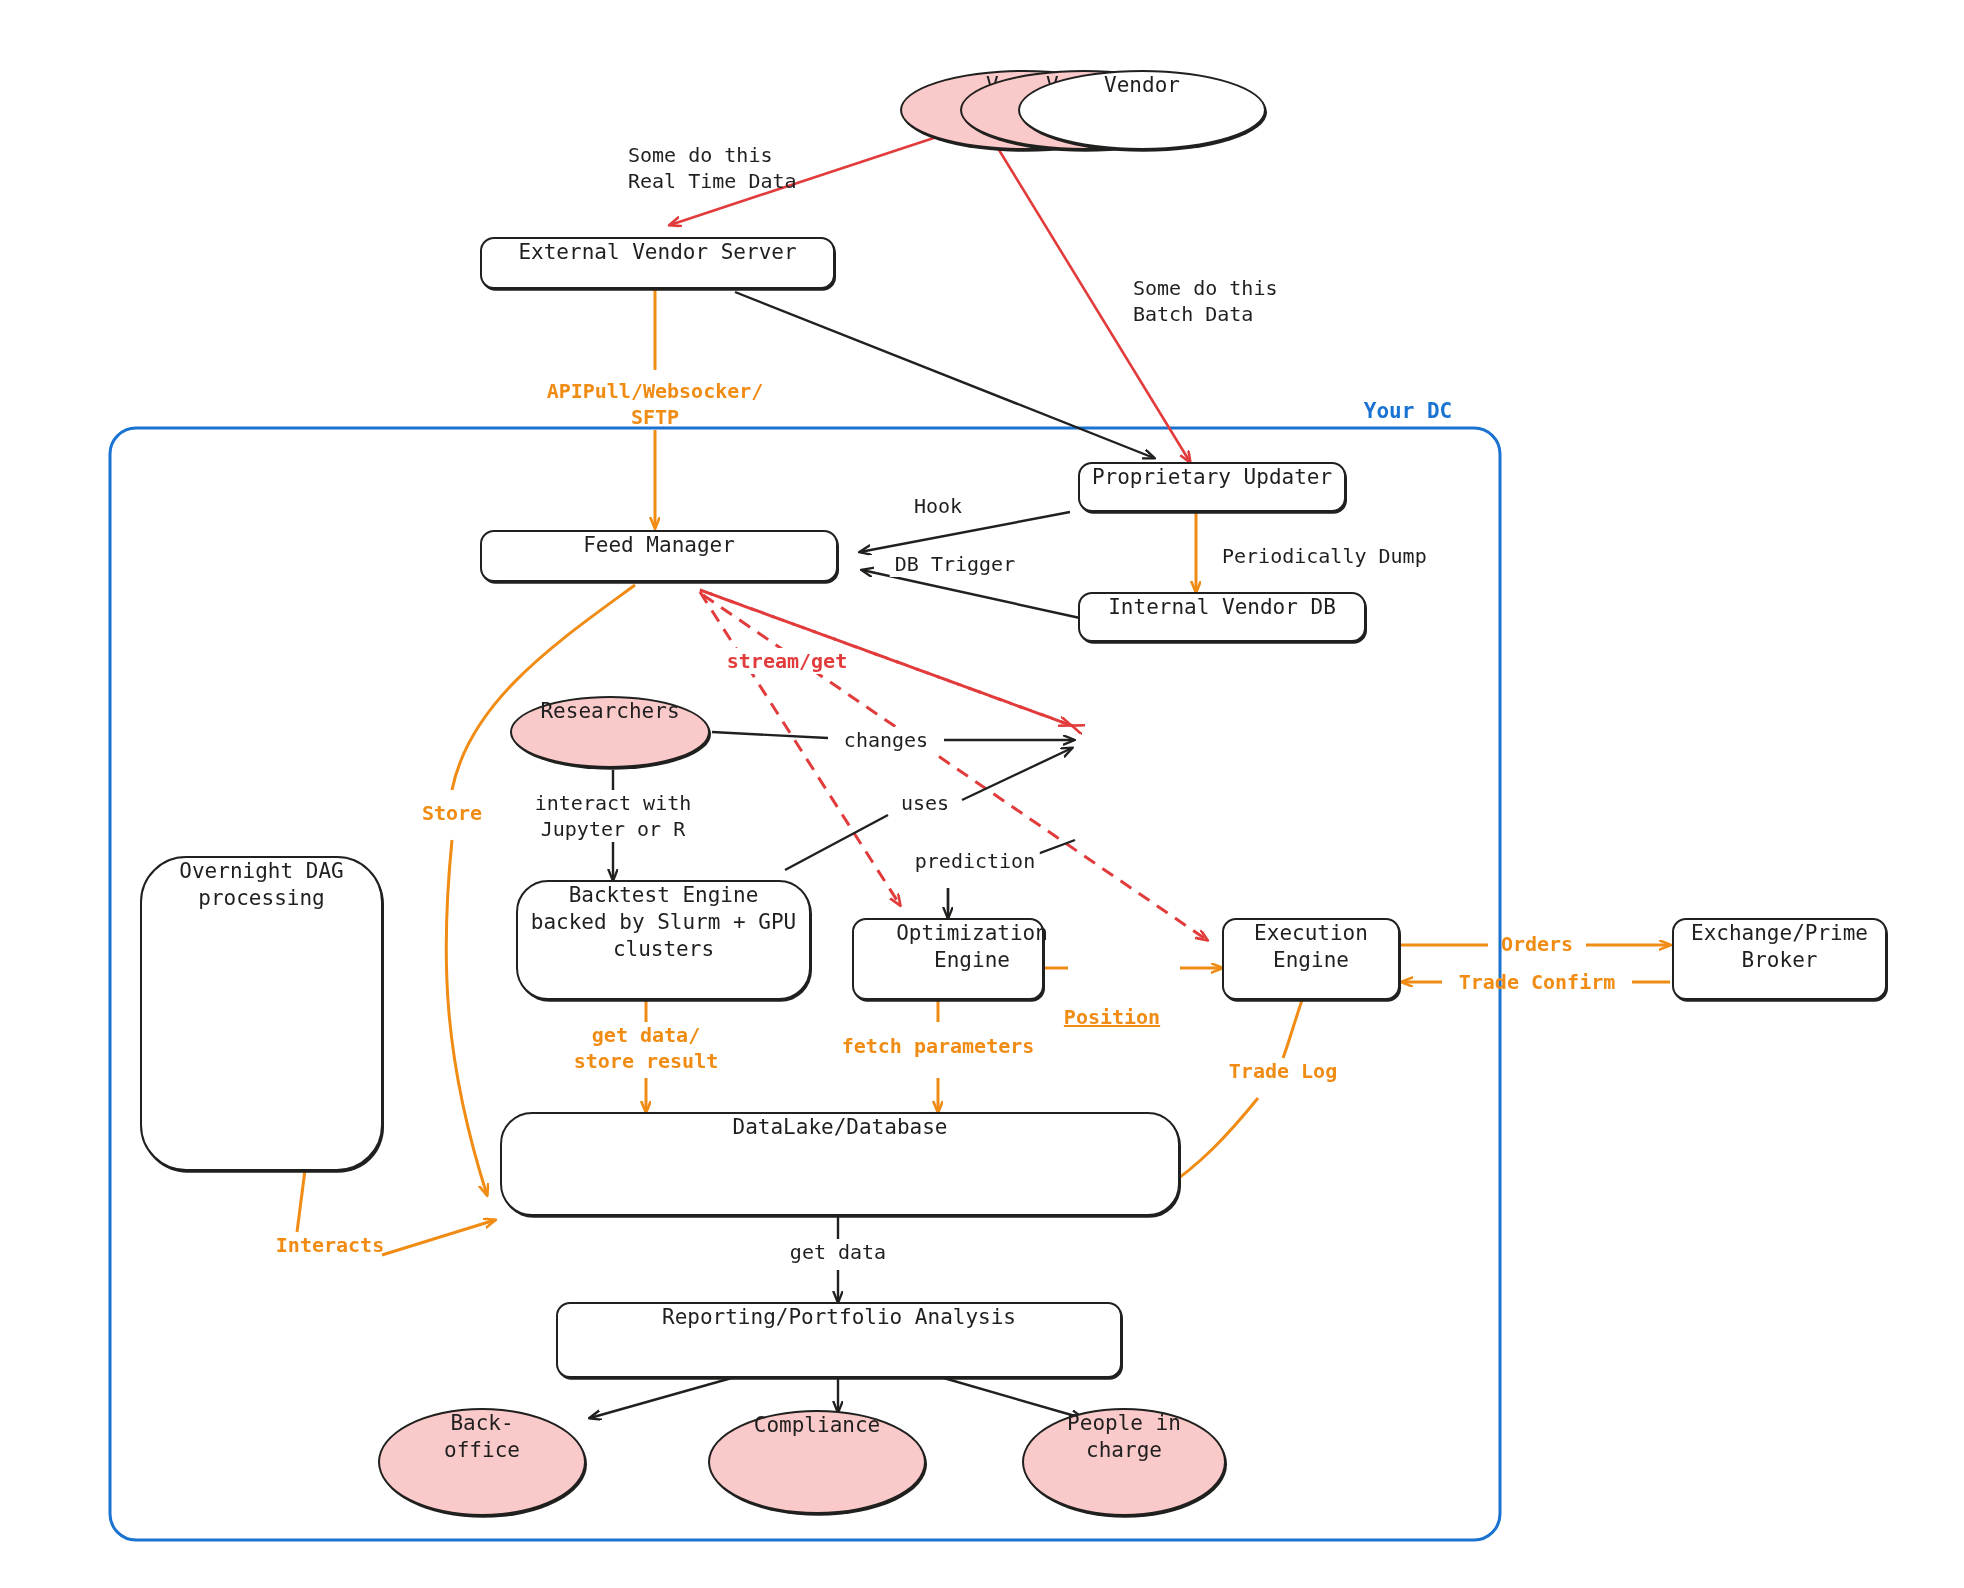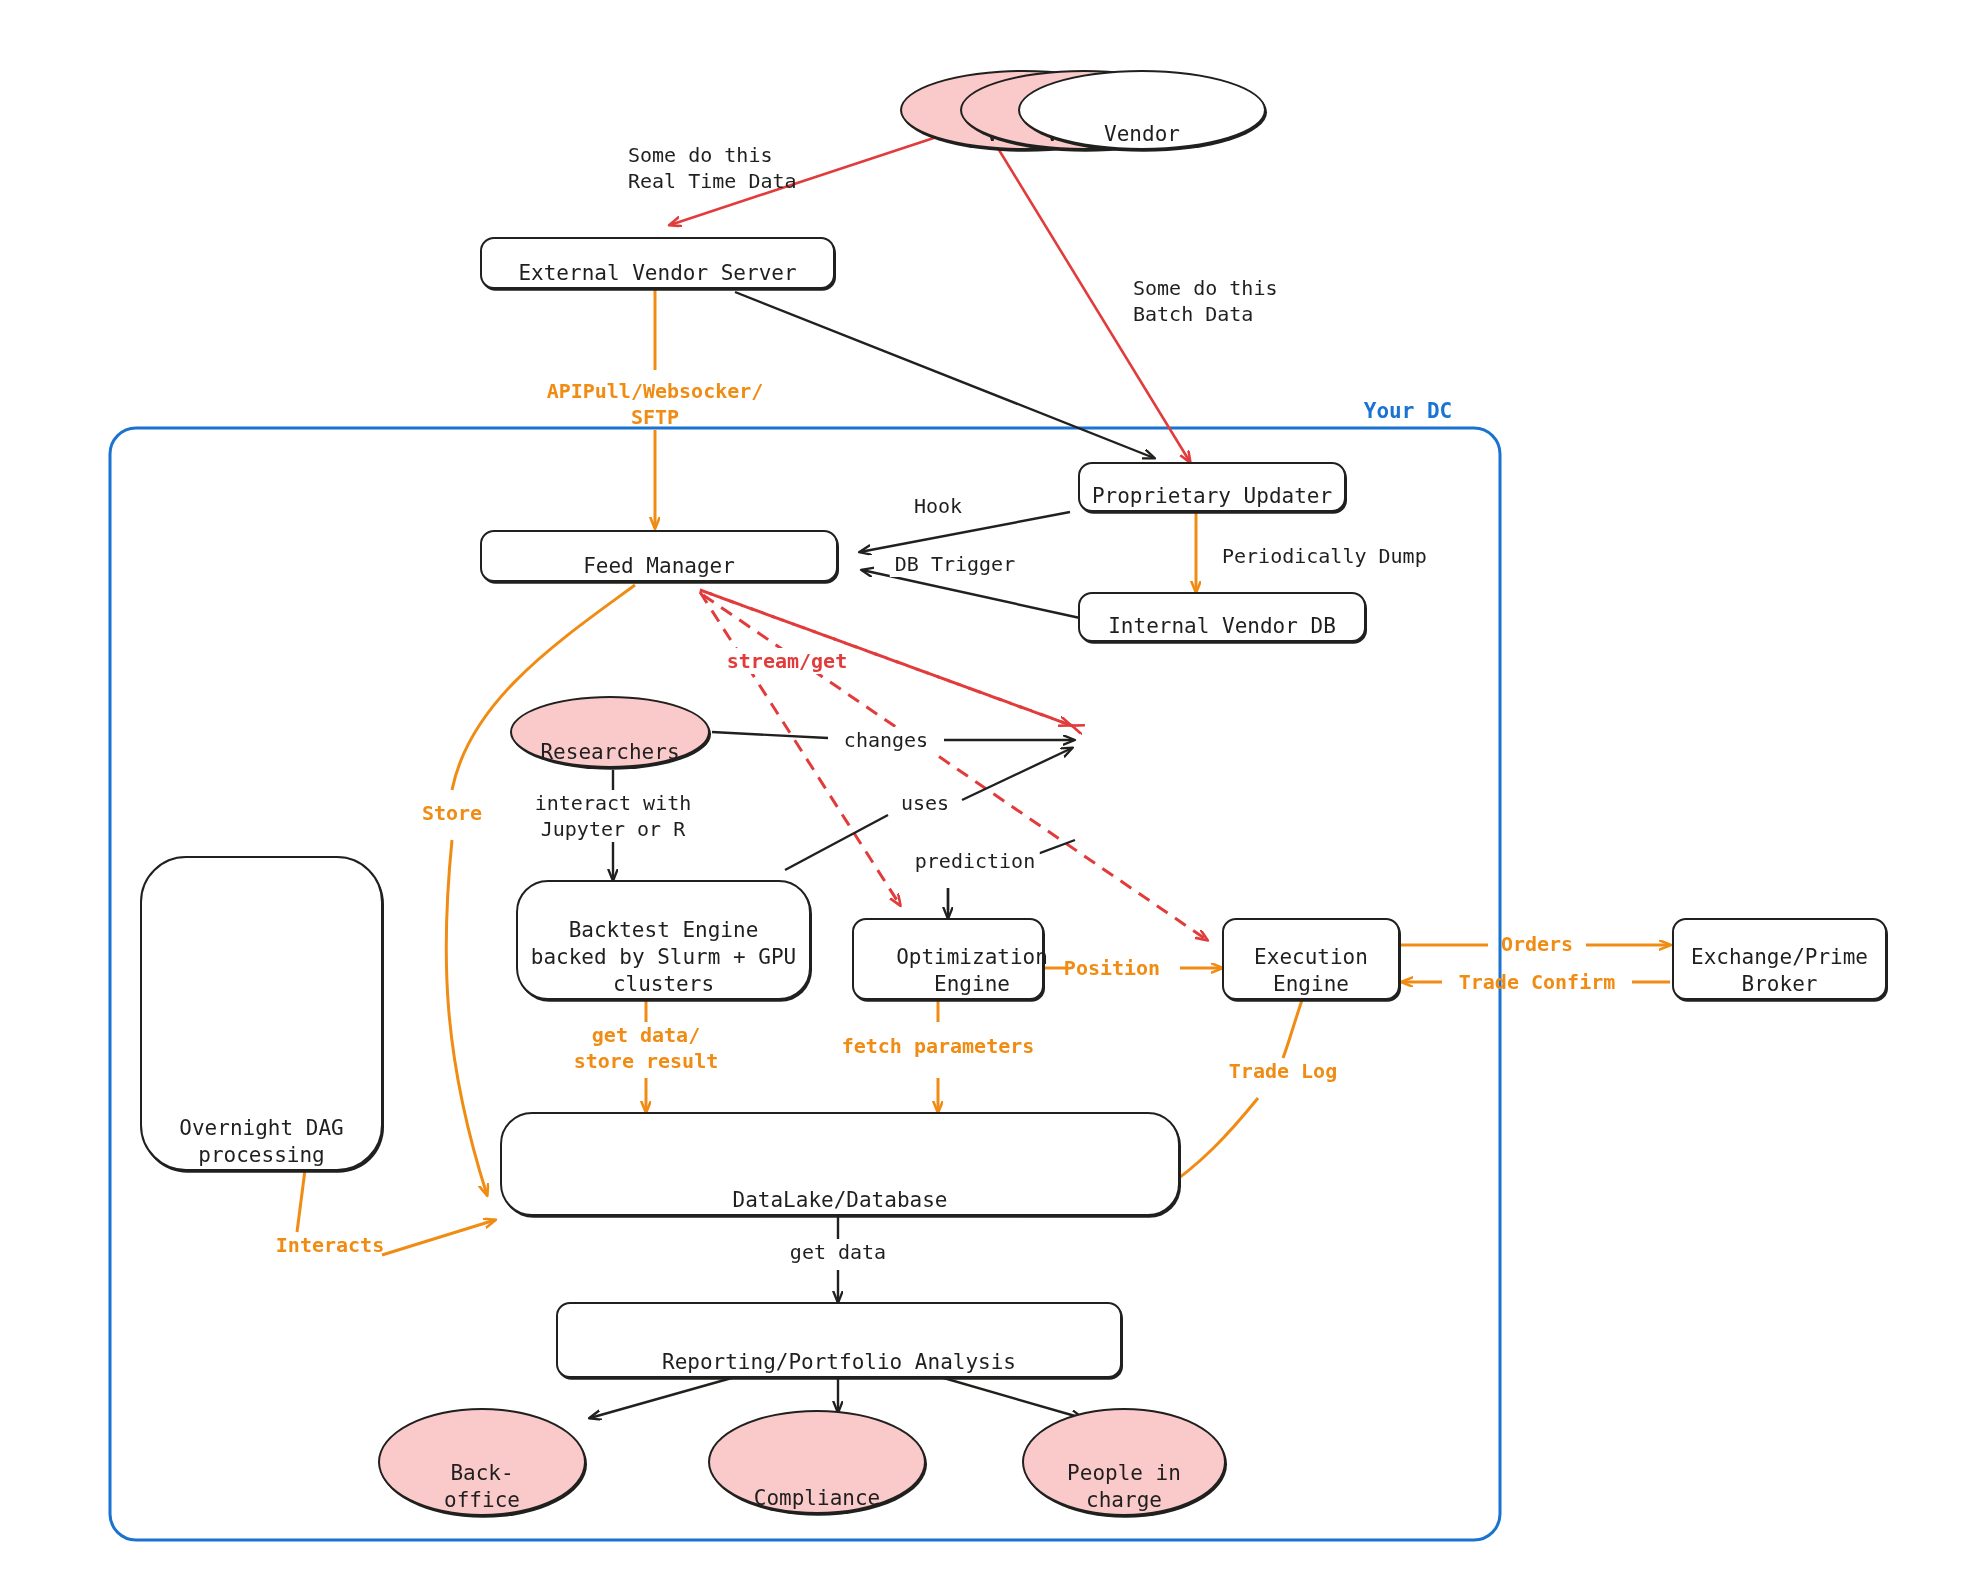--- a/index.html
+++ b/index.html
@@ -7,21 +7,21 @@
   body{
     font-family:"DejaVu Sans Mono","Liberation Mono",monospace;
     width:1964px;height:1588px;overflow:hidden;position:relative;
   }
   #stage{position:absolute;left:0;top:0;width:1964px;height:1588px;}
   svg#canvas{position:absolute;left:0;top:0;width:1964px;height:1588px;}
 
   
   .node{
     position:absolute;box-sizing:border-box;
-    display:flex;align-items:flex-end;justify-content:center;text-align:center;
+    display:flex;align-items:flex-start;justify-content:center;text-align:center;
     font-family:"DejaVu Sans Mono","Liberation Mono",monospace;
     color:#1f1f1f;background:#ffffff;
     border:2.6px solid #20201f;
     line-height:1.28;
     white-space:pre-line;
     box-shadow:1.4px 2.2px 0 -0.4px #20201f;
   }
   .rbox{border-radius:14px;font-size:21px;}
   .rbox.big{border-radius:32px;}
   .rbox.tall{border-radius:46px;}
@@ -263,21 +263,21 @@
 
   <div class="lbl blk c bgw" style="left:975px;top:848px;z-index:8;">prediction</div>
 
   <div class="lbl org c" style="left:452px;top:800px;z-index:8;">Store</div>
 
   <div class="lbl org c" style="left:646px;top:1022px;z-index:8;text-align:center;">get data/
 store result</div>
 
   <div class="lbl org c" style="left:938px;top:1033px;z-index:8;text-align:center;">fetch parameters</div>
 
-  <div class="lbl org c" style="left:1112px;top:955px;z-index:8;">Position</div>
+  <div class="lbl org c" style="left:1112px;top:1004px;z-index:8;text-decoration:underline;">Position</div>
 
   <div class="lbl org c" style="left:1537px;top:931px;z-index:8;">Orders</div>
 
   <div class="lbl org c" style="left:1537px;top:969px;z-index:8;">Trade Confirm</div>
 
   <div class="lbl org c" style="left:1283px;top:1058px;z-index:8;">Trade Log</div>
 
   <div class="lbl org c" style="left:330px;top:1232px;z-index:8;">Interacts</div>
 
   <div class="lbl blk c bgw" style="left:838px;top:1239px;z-index:8;">get data</div>

